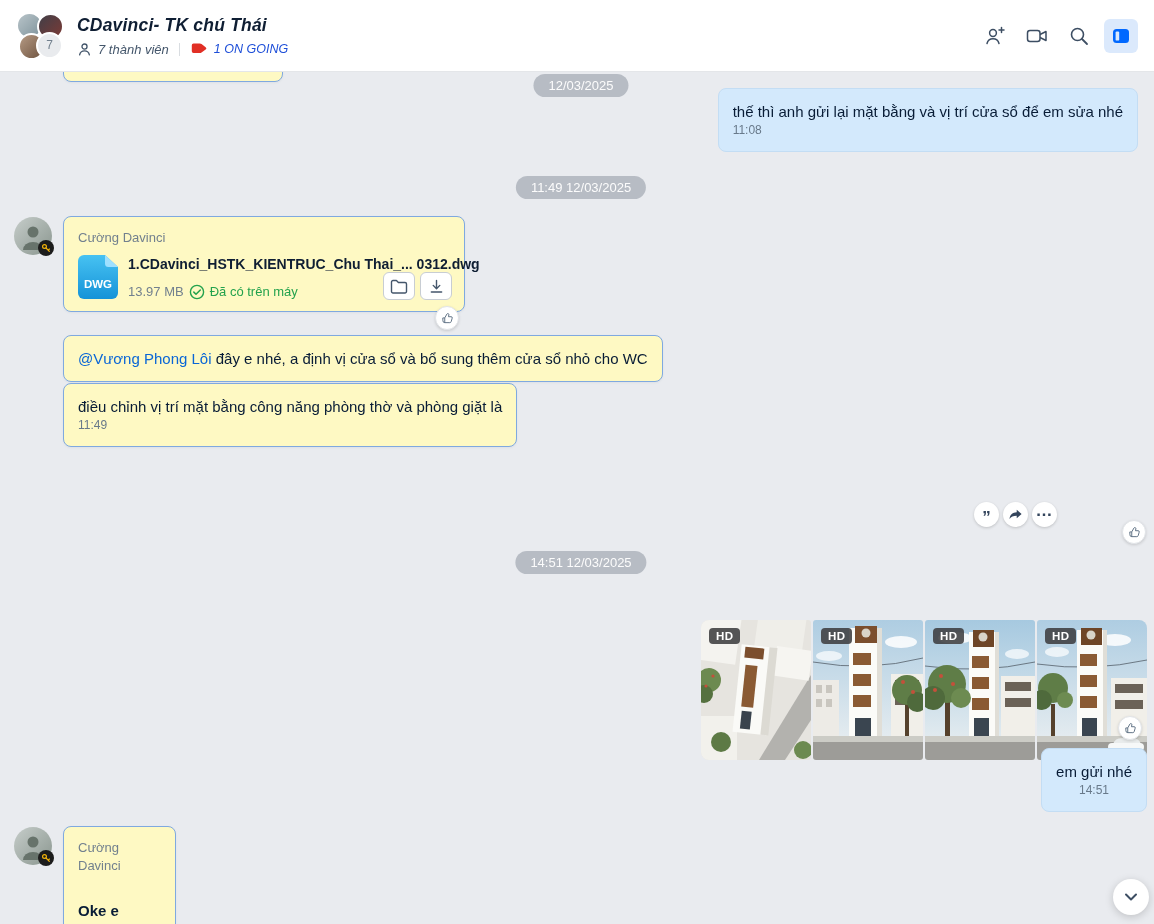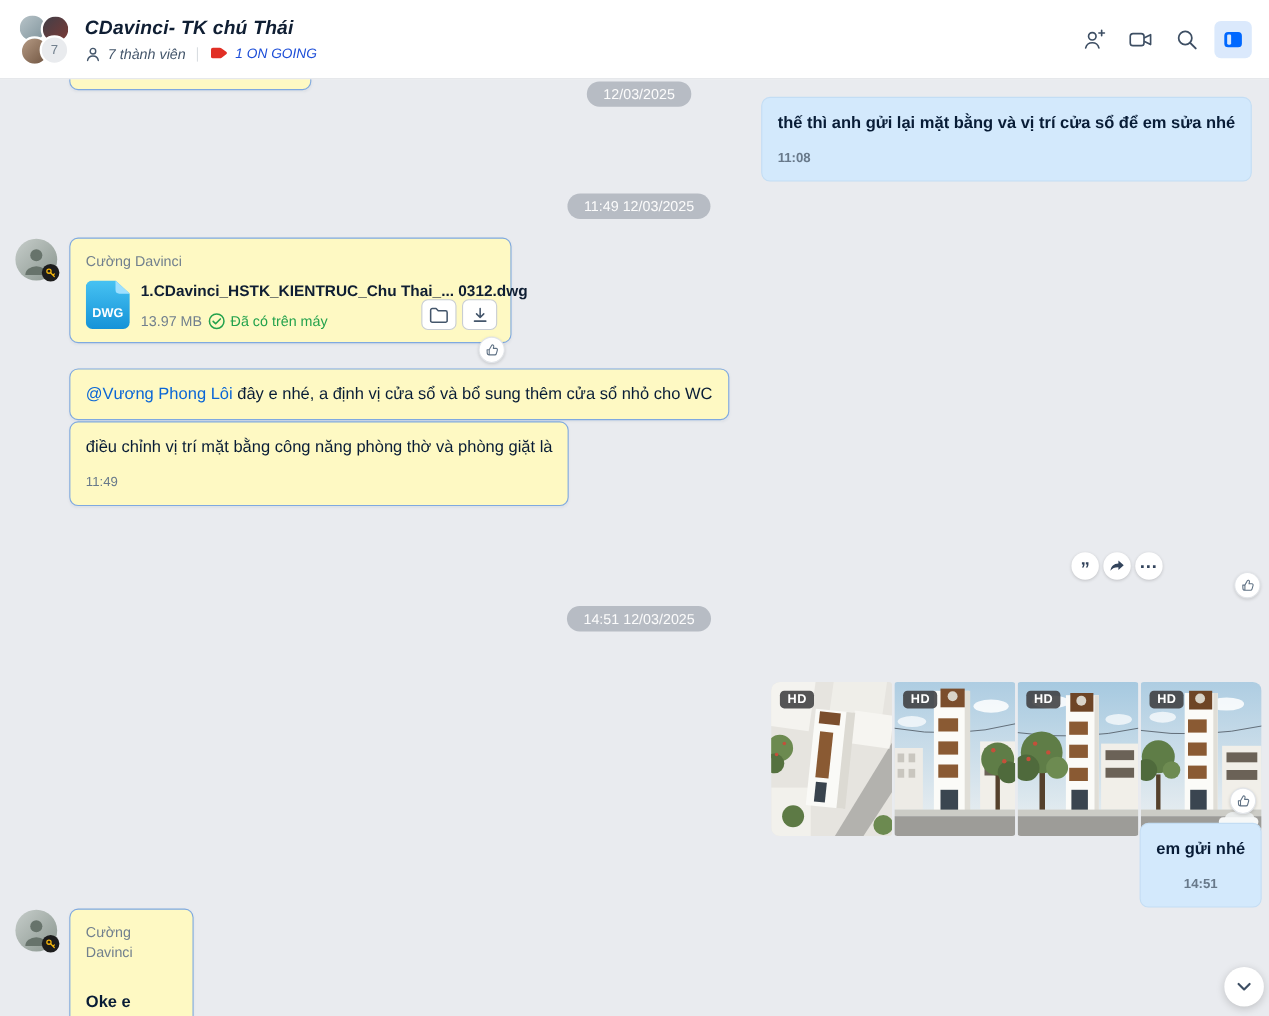--- a/index.html
+++ b/index.html
@@ -24,23 +24,23 @@
   .ongoing { display:flex; align-items:flex-start; gap:6px; color:#1d4ed8; font-size:12.5px; cursor:pointer; }
   .header-actions { margin-left:auto; display:flex; align-items:center; gap:8px; }
   .hbtn { width:34px; height:34px; display:flex; align-items:center; justify-content:center;
     border:none; background:transparent; border-radius:6px; cursor:pointer; }
   .hbtn.active { background:#dbe9fc; }
 
   
   .bubble { position:absolute; border-radius:8px; padding:12px 14px; font-size:15px;
     color:#081c36; line-height:1.4; }
   .bubble.in { background:#fef9c3; border:1px solid #7fa9e0; box-shadow:0 1px 2px rgba(90,110,140,.08); }
-  .bubble.out { background:#d3e9fc; border:1px solid #c3ddf4;font-weight:bold; }
+  .bubble.out { background:#d3e9fc; border:1px solid #c3ddf4; }
   .msg-text { white-space:nowrap; }
-  .time { font-size:12px; color:#68798a; margin-top:13px; }
+  .time { font-size:12px; color:#68798a; margin-top:0; }
   .sender-name { font-size:13px; color:#72808e; }
   .mention { color:#0a66d6; cursor:pointer; }
 
   .pill { position:absolute; left:581px; transform:translateX(-50%); background:#b7bcc4;
     color:#fcfcfc; font-size:13px; padding:4px 15px; border-radius:13px; white-space:nowrap; }
 
   .avatar { position:absolute; width:38px; height:38px; border-radius:50%; cursor:pointer;
     background:linear-gradient(135deg,#c6cdca,#8a968f); }
   .avatar svg.silhouette { position:absolute; inset:0; border-radius:50%; }
   .key-badge { position:absolute; right:-2px; bottom:-1px; width:16px; height:16px;

